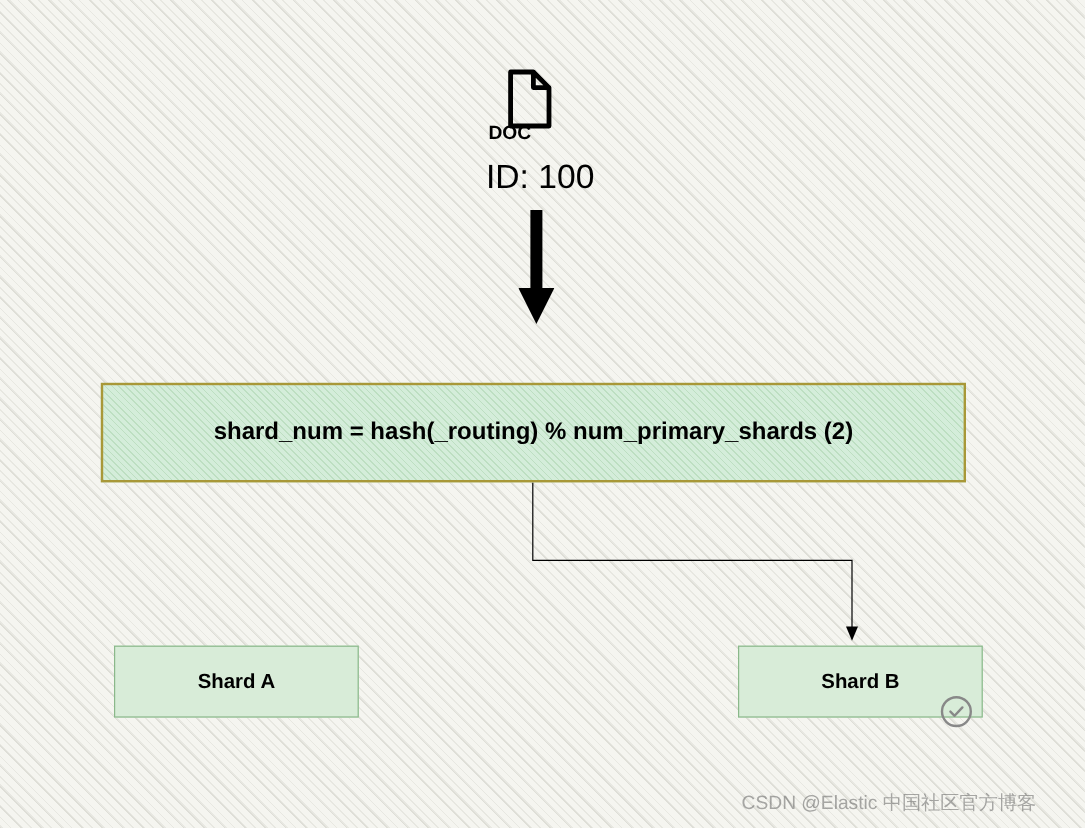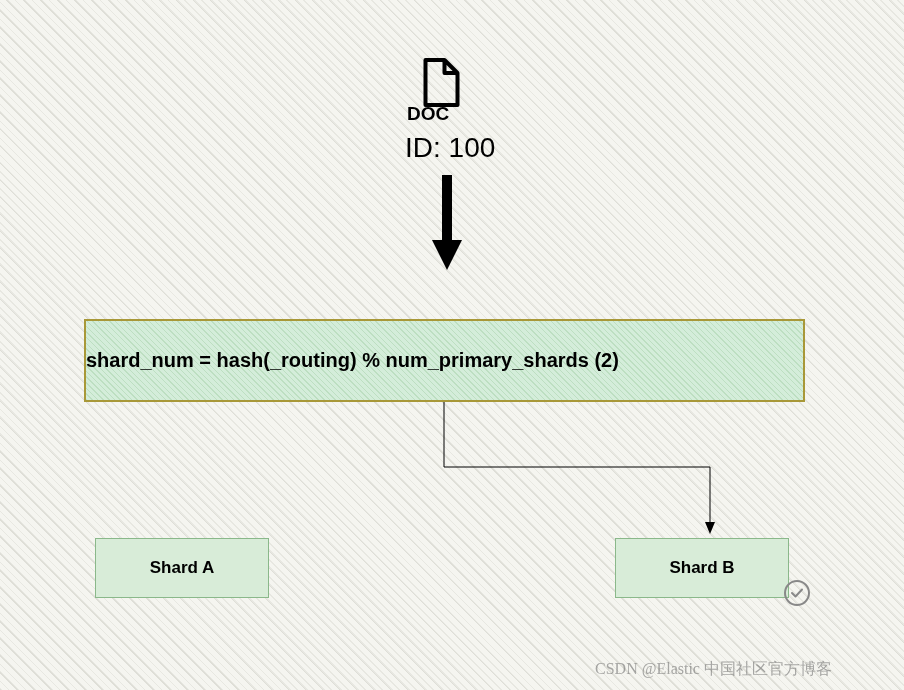--- a/index.html
+++ b/index.html
@@ -48,21 +48,21 @@
     .doc-icon svg {
       width: 55px;
       height: 55px;
     }
     
     .doc-label {
       position: absolute;
       left: 407px;
       top: 103px;
       font-weight: bold;
-      font-size: 19px;
+      font-size: 16px;
       color: #000;
     }
     
     .doc-id {
       position: absolute;
       left: 405px;
       top: 132px;
       font-size: 28px;
       color: #000;
     }
@@ -84,33 +84,34 @@
       background: #d4edda;
       background-image: 
         repeating-linear-gradient(45deg, 
           rgba(120,180,120,0.25) 0px, 
           rgba(120,180,120,0.25) 1px, 
           transparent 1px, 
           transparent 4px);
       border: 2px solid #a89838;
       display: flex;
       align-items: center;
+      justify-content: center;
       font-size: 20px;
       font-weight: bold;
       color: #000;
     }
     
     .connector-line {
       position: absolute;
       pointer-events: none;
     }
     
     .shard-box {
       position: absolute;
-      width: 174px;
+      width: 204px;
       height: 60px;
       background: #d8ecd8;
       border: 1px solid #8ab88a;
       display: flex;
       align-items: center;
       justify-content: center;
       font-size: 17px;
       font-weight: bold;
       color: #000;
     }
@@ -139,25 +140,25 @@
       justify-content: center;
     }
     
     .checkmark-circle svg {
       width: 16px;
       height: 16px;
     }
     
     .watermark {
       position: absolute;
-      left: 595px;
+      left: 618px;
       top: 659px;
       font-size: 16px;
       color: rgba(100,100,100,0.55);
-      font-family: Liberation Serif, serif;
+      font-family: Liberation Sans, sans-serif;
     }
   </style>
 </head>
 <body>
 
 <div class="background"></div>
 
 <div class="doc-icon">
   <svg viewBox="0 0 50 55">
     <path d="M 10 5 L 10 50 L 42 50 L 42 18 L 29 5 Z M 29 5 L 29 18 L 42 18" fill="none" stroke="#000" stroke-width="4" stroke-linejoin="round" stroke-linecap="round"></path>

